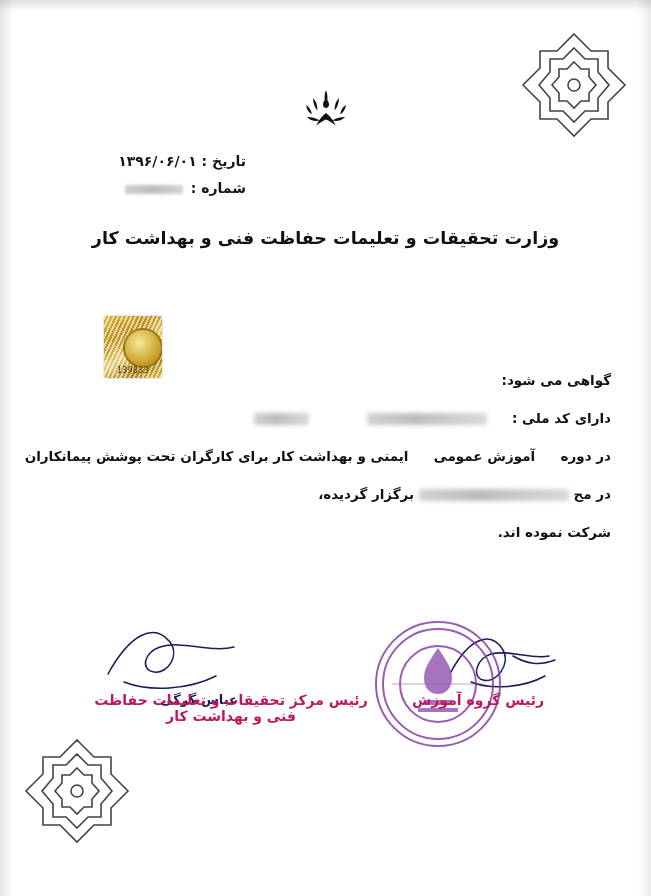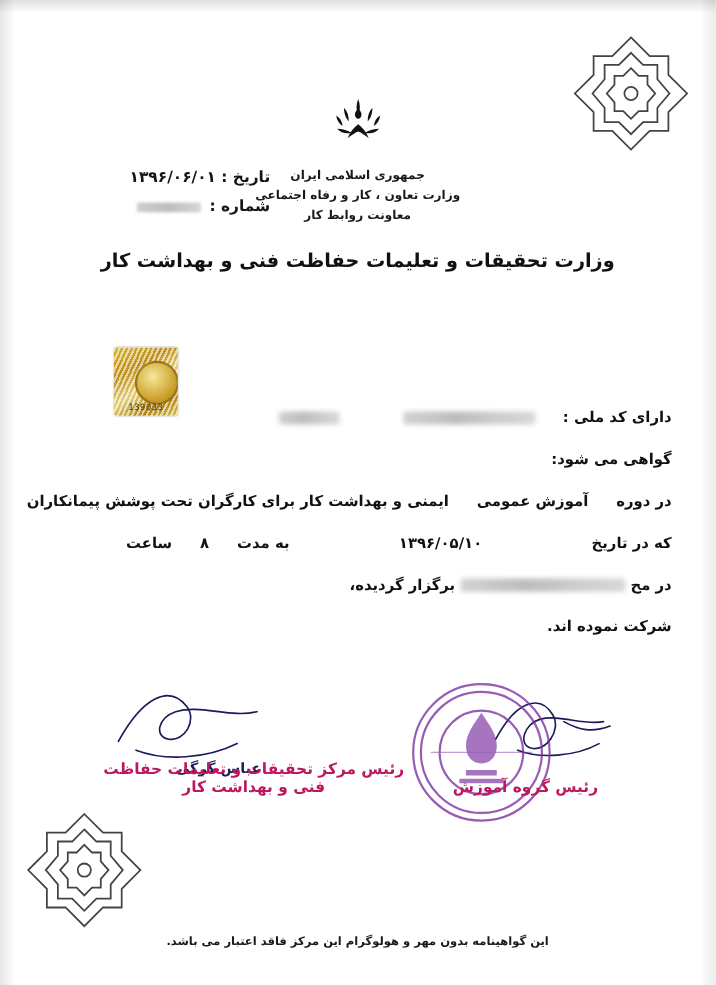--- a/index.html
+++ b/index.html
@@ -154,21 +154,21 @@
   .spacer-m { display:inline-block; width: 48px; }
   .spacer-l { display:inline-block; width: 90px; }
 
   
   .sig-left, .sig-right {
     position: absolute;
     font-size: 14px;
     font-weight: bold;
     color: #be185d;
   }
-  .sig-right { top: 692px; right: 78px; width: 190px; text-align: center; margin-top: 16px; }
+  .sig-right { top: 692px; right: 78px; width: 190px; text-align: center; }
   .sig-left  { top: 692px; left: 86px;  width: 290px; text-align: center; }
 
   .scribble { position: absolute; }
   .scribble-right { top: 612px; right: 60px; }
   .scribble-left  { top: 616px; left: 100px; }
 
   .sig-name {
     position: absolute;
     top: 664px;
     left: 160px;
@@ -251,25 +251,20 @@
         <path d="M40 12 c-0.2 6-2 10-4.4 12.4 C35.5 19 37 15 40 12z"></path>
         <path d="M7 19 c3.4 2 5.4 5.2 5.8 9.6 C9.8 26.6 7.6 23.4 7 19z"></path>
         <path d="M47 19 c-0.6 4.4-2.8 7.6-5.8 9.6 C41.6 24.2 43.6 21 47 19z"></path>
         <path d="M8 31 c4 0 9 1 13 3.6 -5 1.2-9.8 0.2-13-3.6z"></path>
         <path d="M46 31 c-3.2 3.8-8 4.8-13 3.6 C37 32 42 31 46 31z"></path>
         <path d="M27 27 c4 3 7.6 7.4 9.6 12.6 -3.4-2.6-6.8-5-9.6-6 -2.8 1-6.2 3.4-9.6 6 C19.4 34.4 23 30 27 27z"></path>
       </g>
     </svg>
   </div>
 
-  <div class="org-lines">
-    <div>جمهوری اسلامی ایران</div>
-    <div>وزارت تعاون ، کار و رفاه اجتماعی</div>
-    <div>معاونت روابط کار</div>
-  </div>
 
   <div class="meta">
     <div class="row">
       <span>تاریخ :</span>
       <span>۱۳۹۶/۰۶/۰۱</span>
     </div>
     <div class="row">
       <span>شماره :</span>
       <span class="blurbox"></span>
     </div>
@@ -278,54 +273,43 @@
   <div class="main-title">وزارت تحقیقات و تعلیمات حفاظت فنی و بهداشت کار</div>
 
   <div class="holo">
     <div class="holo-ring"></div>
     <div class="holo-serial">139033</div>
   </div>
 
   <div class="body-block">
 
     <div class="line r">
+      <span>گواهی می شود:</span>
+    </div>
+
+    <div class="line r">
       <span>دارای کد ملی :</span>
       <span class="spacer-s"></span>
       <span class="blur w120"></span>
       <span class="spacer-m"></span>
       <span class="blur w55"></span>
     </div>
 
     <div class="line r">
-      <span>گواهی می شود:</span>
-    </div>
-
-    <div class="line r">
       <span>در دوره</span>
       <span class="spacer-s"></span>
       <span>آموزش عمومی</span>
       <span class="spacer-s"></span>
       <span>ایمنی و بهداشت کار برای کارگران تحت پوشش پیمانکاران</span>
       <span class="spacer-s"></span>
       
       <span class="spacer-s"></span>
       
     </div>
 
-    <div class="line r">
-      <span>که در تاریخ</span>
-      <span class="spacer-l"></span>
-      <span>۱۳۹۶/۰۵/۱۰</span>
-      <span class="spacer-l"></span>
-      <span>به مدت</span>
-      <span class="spacer-s"></span>
-      <span>۸</span>
-      <span class="spacer-s"></span>
-      <span>ساعت</span>
-    </div>
 
     <div class="line r">
       <span>در مح</span>
       <span class="blur w150"></span>
       <span>برگزار گردیده،</span>
     </div>
 
     <div class="line r">
       <span>شرکت نموده اند.</span>
     </div>
@@ -366,15 +350,14 @@
       </g>
       <g stroke="#7b2fa0" stroke-width="1" opacity="0.6">
         <path d="M20 66 h92" fill="none"></path>
       </g>
     </svg>
   </div>
 
   <div class="sig-right">رئیس گروه آموزش</div>
   <div class="sig-left">رئیس مرکز تحقیقات و تعلیمات حفاظت فنی و بهداشت کار</div>
 
-  <div class="footer">این گواهینامه بدون مهر و هولوگرام این مرکز فاقد اعتبار می باشد.</div>
 
 </div>
 
 </body></html>

